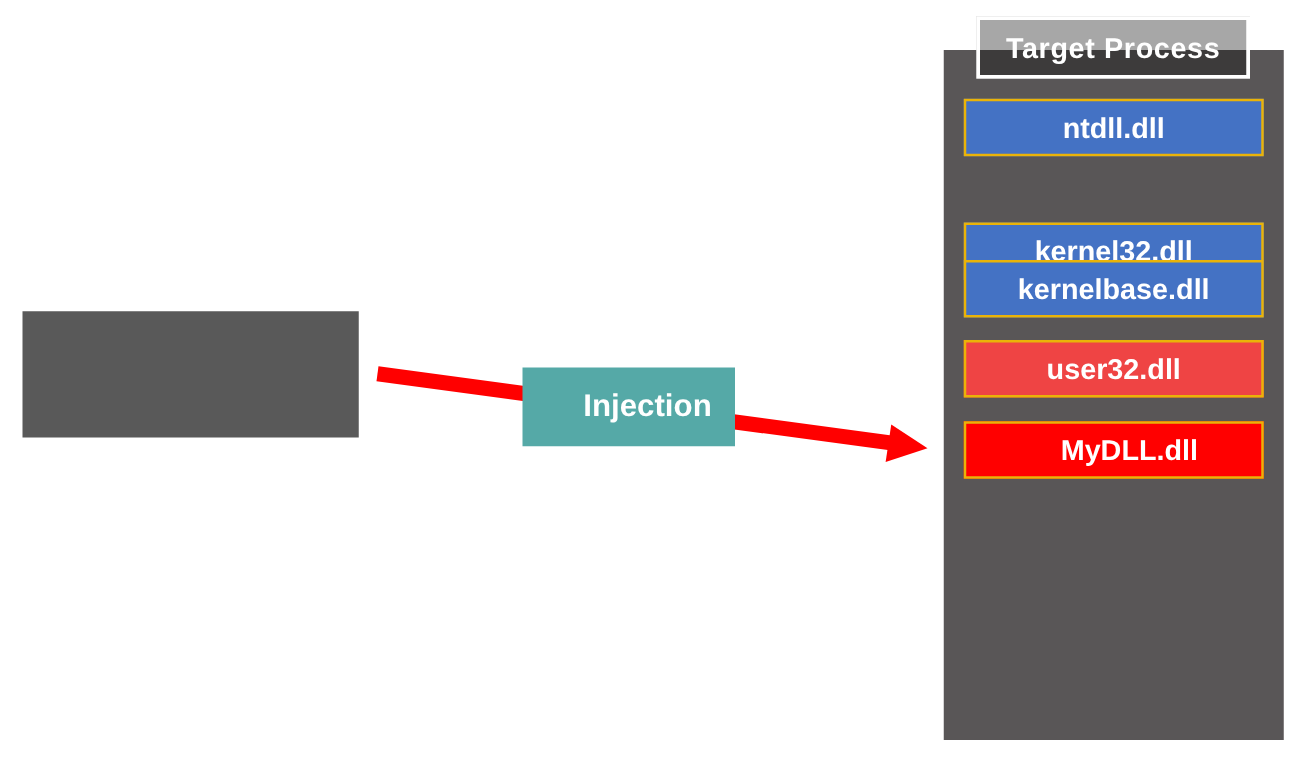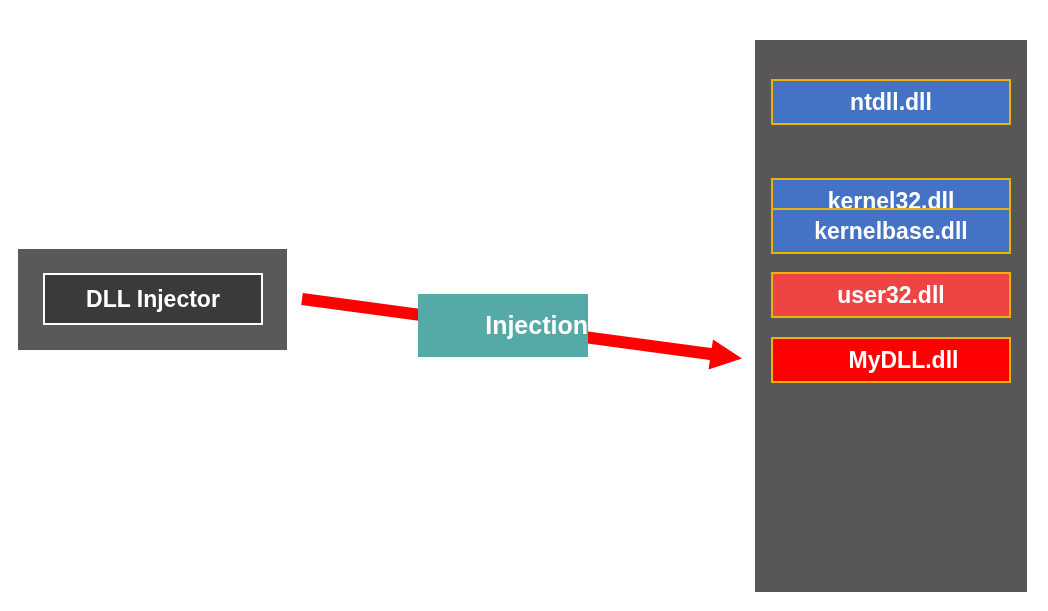--- a/index.html
+++ b/index.html
@@ -57,21 +57,21 @@
     z-index: 2;
     display: flex; align-items: center; justify-content: center;
     font-size: 23px;
   }
 
   
   .injection-box {
     left: 418px; top: 294px; width: 170px; height: 63px;
     background: #55A9A7;
     z-index: 2;
-    display: flex; align-items: center; justify-content: flex-end;
+    display: flex; align-items: center; justify-content: center;
     font-size: 25px;
     padding-left: 30px;
   }
 
   
   .arrow-svg {
     position: absolute; left: 0; top: 0;
     width: 1048px; height: 611px;
     z-index: 1;
     pointer-events: none;
@@ -82,30 +82,30 @@
 
 <div class="canvas">
 
   <svg class="arrow-svg" viewBox="0 0 1048 611" xmlns="http://www.w3.org/2000/svg">
     <line x1="302" y1="299" x2="714" y2="354.5" stroke-width="12" stroke="#FF0000"></line>
     <polygon points="742,358.5 708.5,369.5 713,339.5" fill="#FF0000"></polygon>
   </svg>
 
   <div class="abs injector-outer" style="background: rgb(89, 89, 89);">
   </div>
-  <div class="abs injector-inner" style="background: rgb(58, 58, 58);">
-    <span>DLL Injector</span>
-  </div>
 
   <div class="abs injection-box" style="background: rgb(85, 169, 167);">
     <span>Injection</span>
   </div>
 
   <div class="abs column" style="background: rgb(89, 86, 87);"></div>
 
+  <div class="abs header">
+    <span>Target Process</span>
+  </div>
 
   <div class="abs module m0" style="background: rgb(68, 114, 196);">
     <span>ntdll.dll</span>
   </div>
   <div class="abs module m1" style="background: rgb(68, 114, 196); margin-top: 35px;">
     <span>kernel32.dll</span>
   </div>
   <div class="abs module m2" style="background: rgb(68, 114, 196);">
     <span>kernelbase.dll</span>
   </div>

